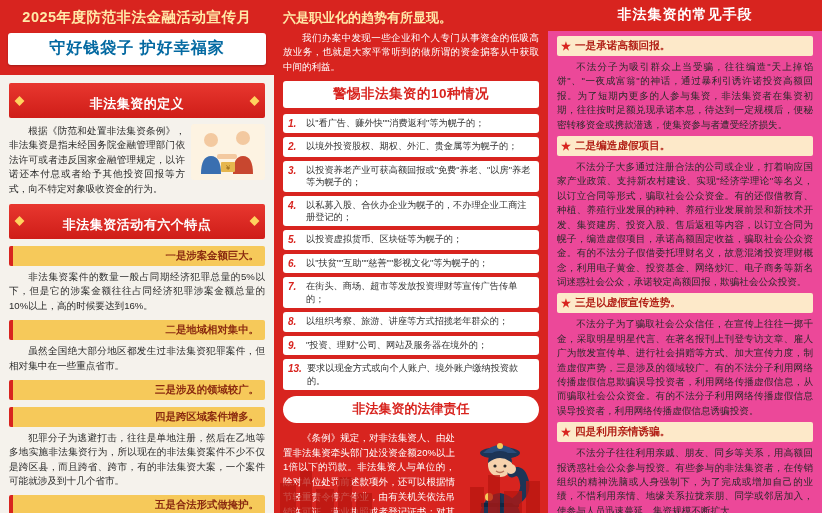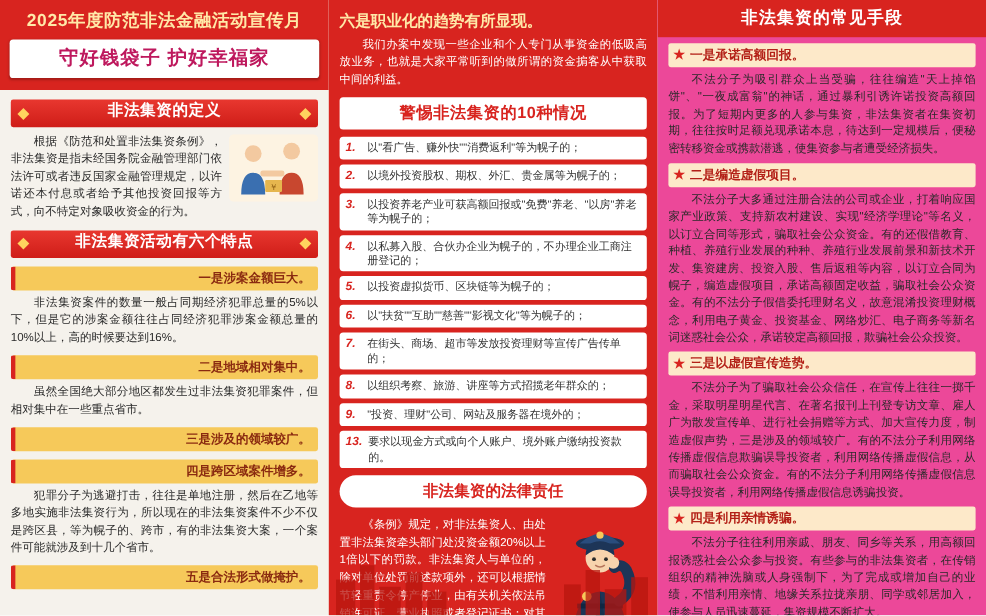--- a/index.html
+++ b/index.html
@@ -36,38 +36,38 @@
     color: #ffe9a8;
     font-size: 14.5px;
     font-weight: bold;
     text-align: center;
     letter-spacing: 0.5px;
     padding: 2px 0 6px 0;
   }
   .c1-slogan {
     background: #ffffff;
     border-radius: 3px;
-    color: #be185d;
+    color: #0369a1;
     font-size: 16px;
     font-weight: bold;
     text-align: center;
     padding: 5px 0 6px 0;
     letter-spacing: 1px;
     box-shadow: 0 1px 2px rgba(0,0,0,.25);
   }
   .c1-body {
     padding: 0 9px 8px 9px;
   }
   .red-bar {
     background: linear-gradient(180deg,#e8372f 0%, #cf1d18 100%);
     color: #fff;
     font-size: 13px;
     font-weight: bold;
     text-align: center;
-    padding: 0 0 5px 0;
+    padding: 12px 0 5px 0;
     margin: 8px 0 6px 0;
     border-radius: 2px;
     letter-spacing: 0.5px;
     position: relative;
   }
   .red-bar::before, .red-bar::after {
     content: "";
     position: absolute;
     top: 50%;
     width: 7px; height: 7px;
@@ -264,21 +264,21 @@
       </div>
       <div>
         <div class="sub-head">二是地域相对集中。</div>
         <p class="para">虽然全国绝大部分地区都发生过非法集资犯罪案件，但相对集中在一些重点省市。</p>
       </div>
       <div>
         <div class="sub-head">三是涉及的领域较广。</div>
       </div>
       <div>
         <div class="sub-head">四是跨区域案件增多。</div>
-        <p class="para">犯罪分子为逃避打击，往往是单地注册，然后在乙地等多地实施非法集资行为，所以现在的非法集资案件不少不仅是跨区县，等为幌子的、跨市，有的非法集资大案，一个案件可能就涉及到十几个省市。</p>
+        <p class="para">犯罪分子为逃避打击，往往是单地注册，然后在乙地等多地实施非法集资行为，所以现在的非法集资案件不少不仅是跨区县，而且跨省、跨市，有的非法集资大案，一个案件可能就涉及到十几个省市。</p>
       </div>
       <div>
         <div class="sub-head">五是合法形式做掩护。</div>
 
       </div>
 
     </div>
   </div>
 
   <div class="col col-2">

